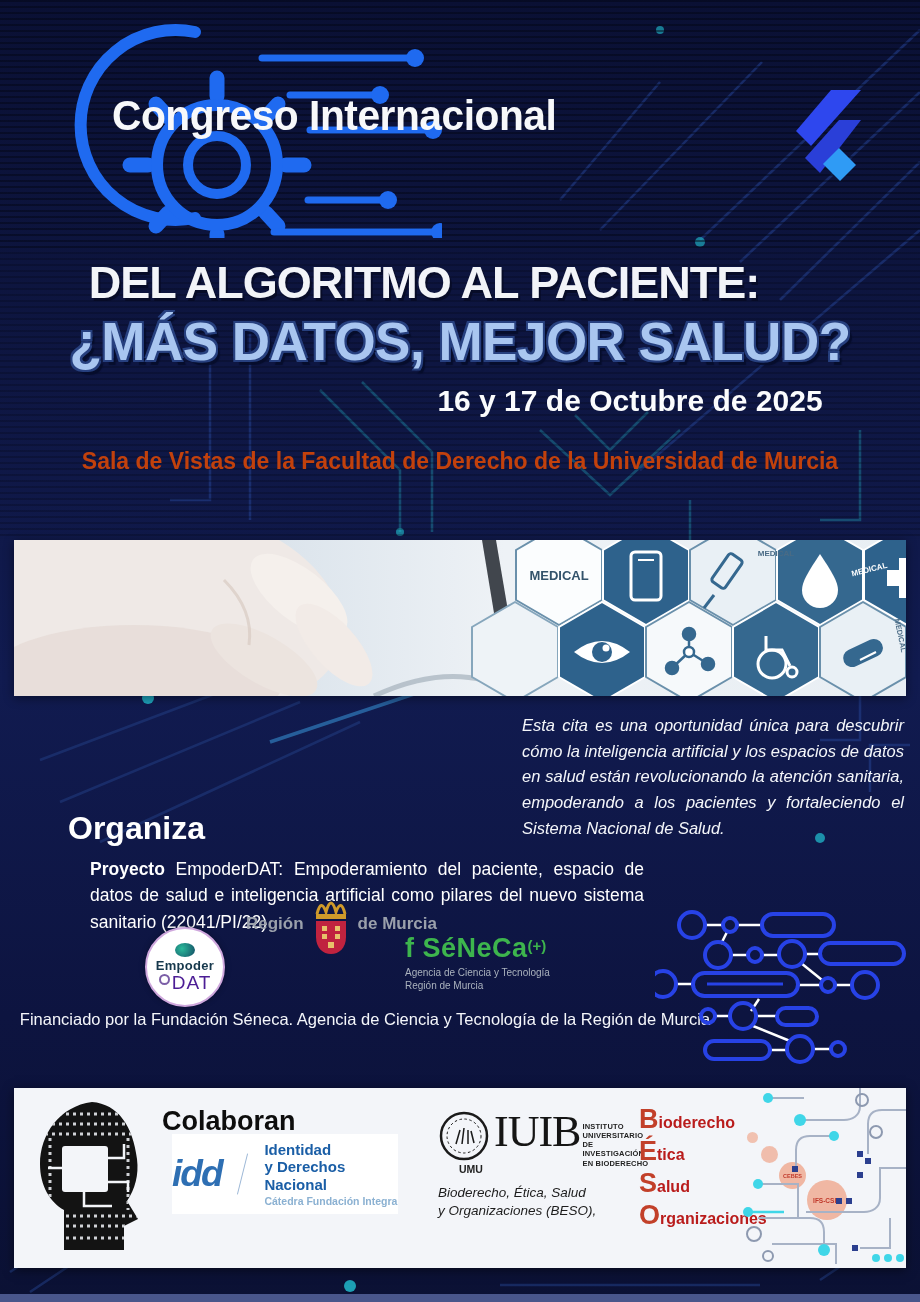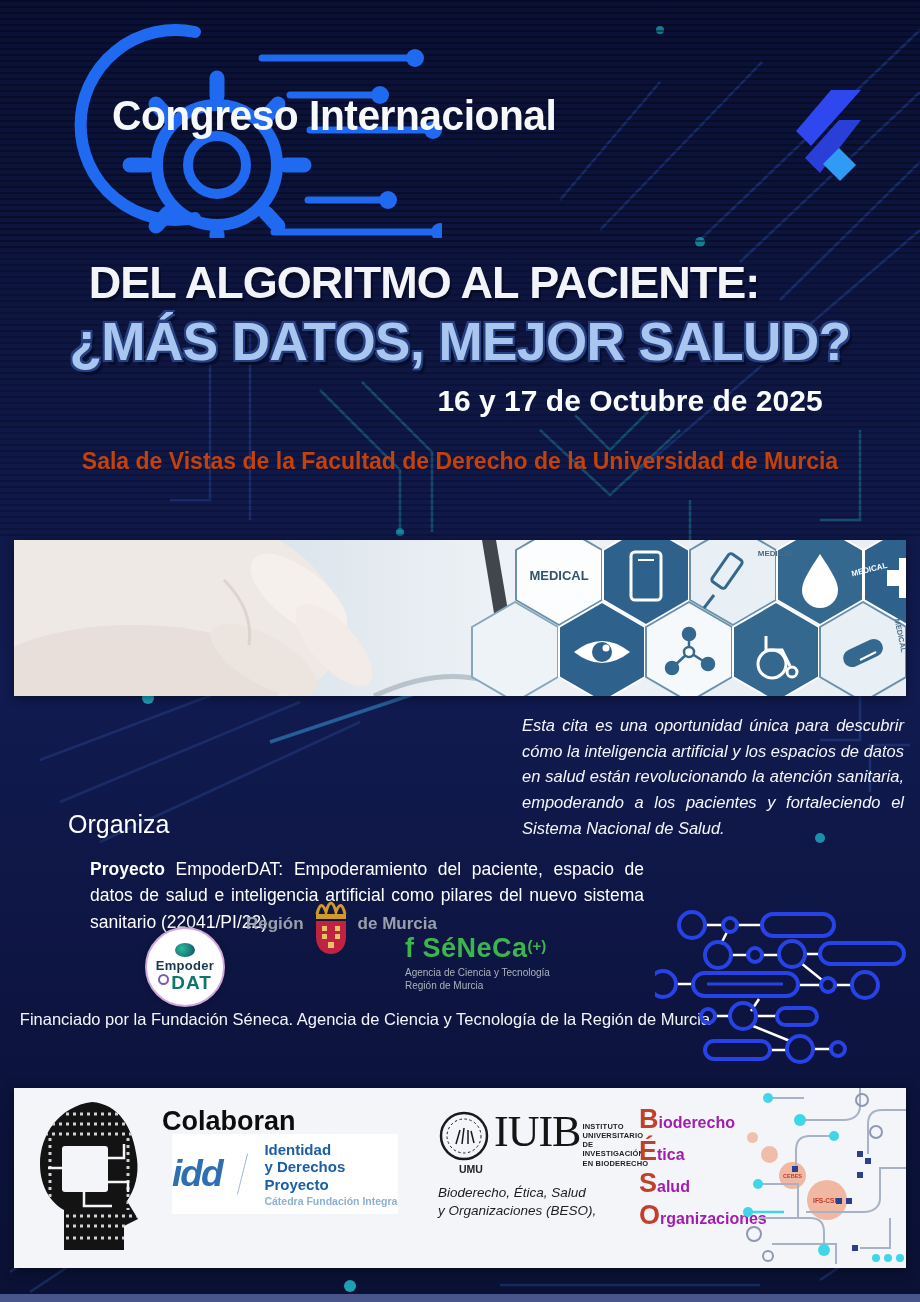--- a/index.html
+++ b/index.html
@@ -30,33 +30,33 @@
     font-size:30px;font-weight:800;}
   #hero-venue{left:0;top:448px;width:920px;text-align:center;z-index:3;color:#c2410c;
     font-size:23px;font-weight:800;}
   
   #medical-band{left:14px;top:540px;width:892px;height:156px;z-index:3;overflow:hidden;
     background:linear-gradient(90deg,#c9d6e2,#eef2f6 55%);box-shadow:0 2px 10px rgba(0,0,0,.45);}
   
   #intro-text{left:522px;top:713px;width:382px;z-index:3;color:#f4f6fa;font-size:16.5px;
     font-style:italic;text-align:justify;line-height:1.56;}
   
-  #organiza-heading{left:68px;top:810px;z-index:3;color:#ffffff;font-size:25px;font-weight:400;}
+  #organiza-heading{left:68px;top:810px;z-index:3;color:#ffffff;font-size:32px;font-weight:700;}
   #project-text{left:90px;top:856px;width:554px;z-index:3;color:#ffffff;font-size:17.5px;
     line-height:1.5;text-align:justify;}
   #project-text b{font-weight:800;}
   #funding-text{left:0px;top:1010px;width:730px;text-align:center;z-index:3;color:#f4f6fa;font-size:16.5px;}
   
   #empoderdat-logo{left:145px;top:927px;width:76px;height:76px;border-radius:50%;z-index:3;
     background:#ffffff;border:2px solid #cfa8dd;box-shadow:0 0 6px rgba(0,0,0,.3);
     display:flex;flex-direction:column;align-items:center;justify-content:center;}
   #empoderdat-globe{width:20px;height:14px;border-radius:50%;
     background:radial-gradient(circle at 35% 40%,#2ab99a,#134a63);margin-bottom:1px;}
   #empoderdat-line1{color:#16384c;font-size:13px;font-weight:800;letter-spacing:.3px;}
-  #empoderdat-line2{color:#0f766e;font-size:19px;font-weight:700;letter-spacing:1px;line-height:1;}
+  #empoderdat-line2{color:#4c1d95;font-size:19px;font-weight:400;letter-spacing:1px;line-height:1;}
   #empoderdat-line2 .ring{display:inline-block;width:7px;height:7px;border:2px solid #7b5ea7;border-radius:50%;
     vertical-align:middle;margin-right:2px;margin-top:-8px;}
   #murcia-logo{left:246px;top:892px;z-index:3;display:flex;align-items:center;gap:7px;text-align:right;}
   .murcia-word{color:#9aa0ab;font-size:17px;font-weight:700;}
   #seneca-logo{left:405px;top:933px;z-index:3;}
   #seneca-name{color:#3db54d;font-size:27px;font-weight:800;letter-spacing:.5px;}
   #seneca-sup{color:#3db54d;font-size:15px;font-weight:800;vertical-align:super;}
   #seneca-sub{color:#aab2bd;font-size:10px;line-height:1.25;margin-top:3px;}
   #network-svg{left:655px;top:883px;z-index:3;}
   
@@ -76,21 +76,21 @@
   #iuib-abbr{font-family:"Liberation Serif",serif;color:#151515;font-size:44px;line-height:.9;
     letter-spacing:-1px;margin:2px 2px 0 4px;}
   #iuib-inst{display:flex;flex-direction:column;margin-top:12px;}
   .iuib-inst-line{color:#222;font-size:7.5px;font-weight:800;letter-spacing:.2px;line-height:1.22;}
   #iuib-umu{color:#222;font-size:10.5px;font-weight:800;margin:1px 0 0 14px;}
   #iuib-desc{margin-top:9px;}
   .iuib-desc-line{color:#1d1d1d;font-size:13.5px;font-style:italic;line-height:1.3;}
   #beso-block{left:625px;top:16px;}
   .beso-row{line-height:1.18;white-space:nowrap;}
   .beso-initial{color:#c2402a;font-size:27px;font-weight:800;}
-  .beso-rest{color:#a21caf;font-size:16px;font-weight:800;}
+  .beso-rest{color:#b91c1c;font-size:16px;font-weight:800;}
   .beso-bubble{position:absolute;border-radius:50%;background:#f0b7a3;display:flex;
     align-items:center;justify-content:center;color:#c0392b;font-weight:700;}
   #beso-b1{width:11px;height:11px;left:108px;top:28px;opacity:.85;}
   #beso-b2{width:17px;height:17px;left:122px;top:42px;opacity:.9;}
   #beso-b3{width:27px;height:27px;left:140px;top:58px;font-size:5.5px;}
   #beso-b4{width:40px;height:40px;left:168px;top:76px;font-size:6.5px;}
   #band-circuit-svg{left:726px;top:0px;}
   
   #bottom-line{left:0;top:1294px;width:920px;height:8px;background:#55639b;opacity:.85;z-index:4;}
 </style>
@@ -381,21 +381,21 @@
       </g>
     </g>
   </svg>
   <div id="colaboran-heading" class="abs">Colaboran</div>
 
   <div id="idd-box" class="abs">
     <span id="idd-abbr">idd</span>
     <span id="idd-divider"></span>
     <span id="idd-lines">
       <span class="idd-line">Identidad</span>
-      <span class="idd-line">y Derechos Proyecto</span>
+      <span class="idd-line">y Derechos Nacional</span>
       <span id="idd-line3">Cátedra Fundación Integra</span>
     </span>
   </div>
 
   <div id="iuib-block" class="abs">
     <div id="iuib-row">
       <div style="display:flex;flex-direction:column;align-items:center;">
         <svg width="52" height="52" viewBox="0 0 52 52">
           <circle cx="26" cy="26" r="23" stroke="#1a1a1a" stroke-width="2.5" fill="none"></circle>
           <circle cx="26" cy="26" r="17" stroke="#1a1a1a" stroke-width="1" fill="none" stroke-dasharray="2.5 2.5"></circle>

